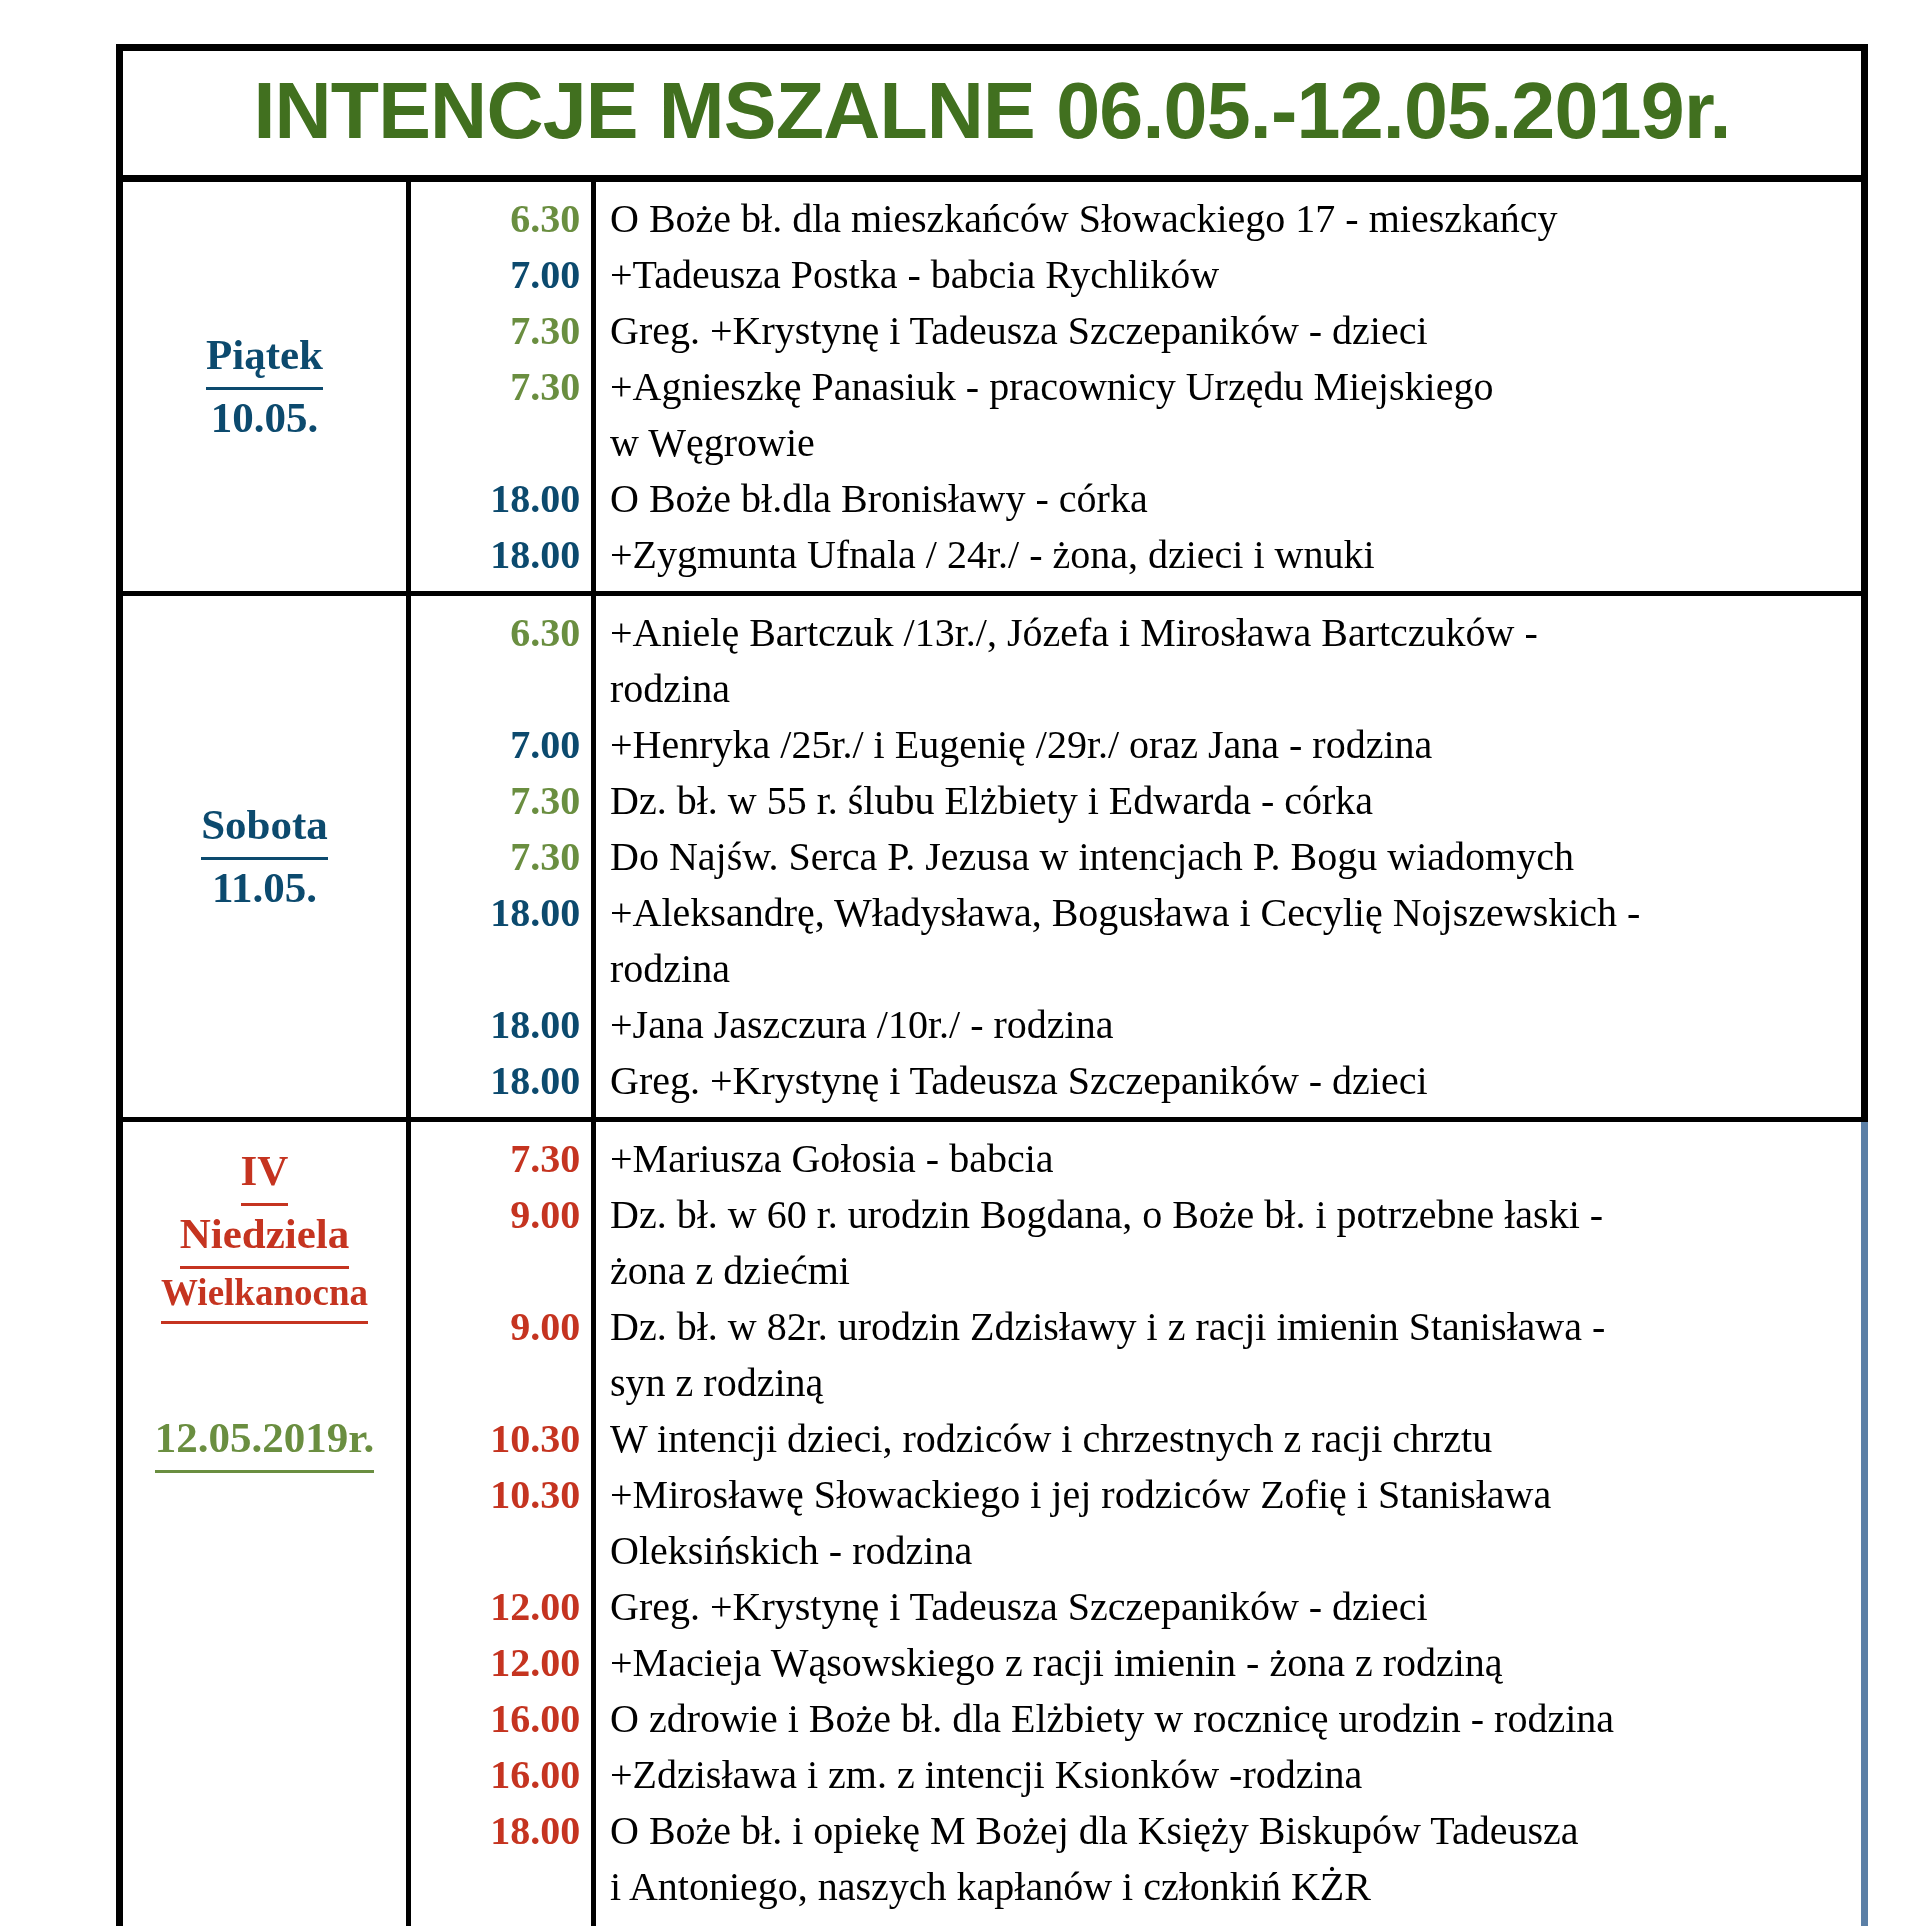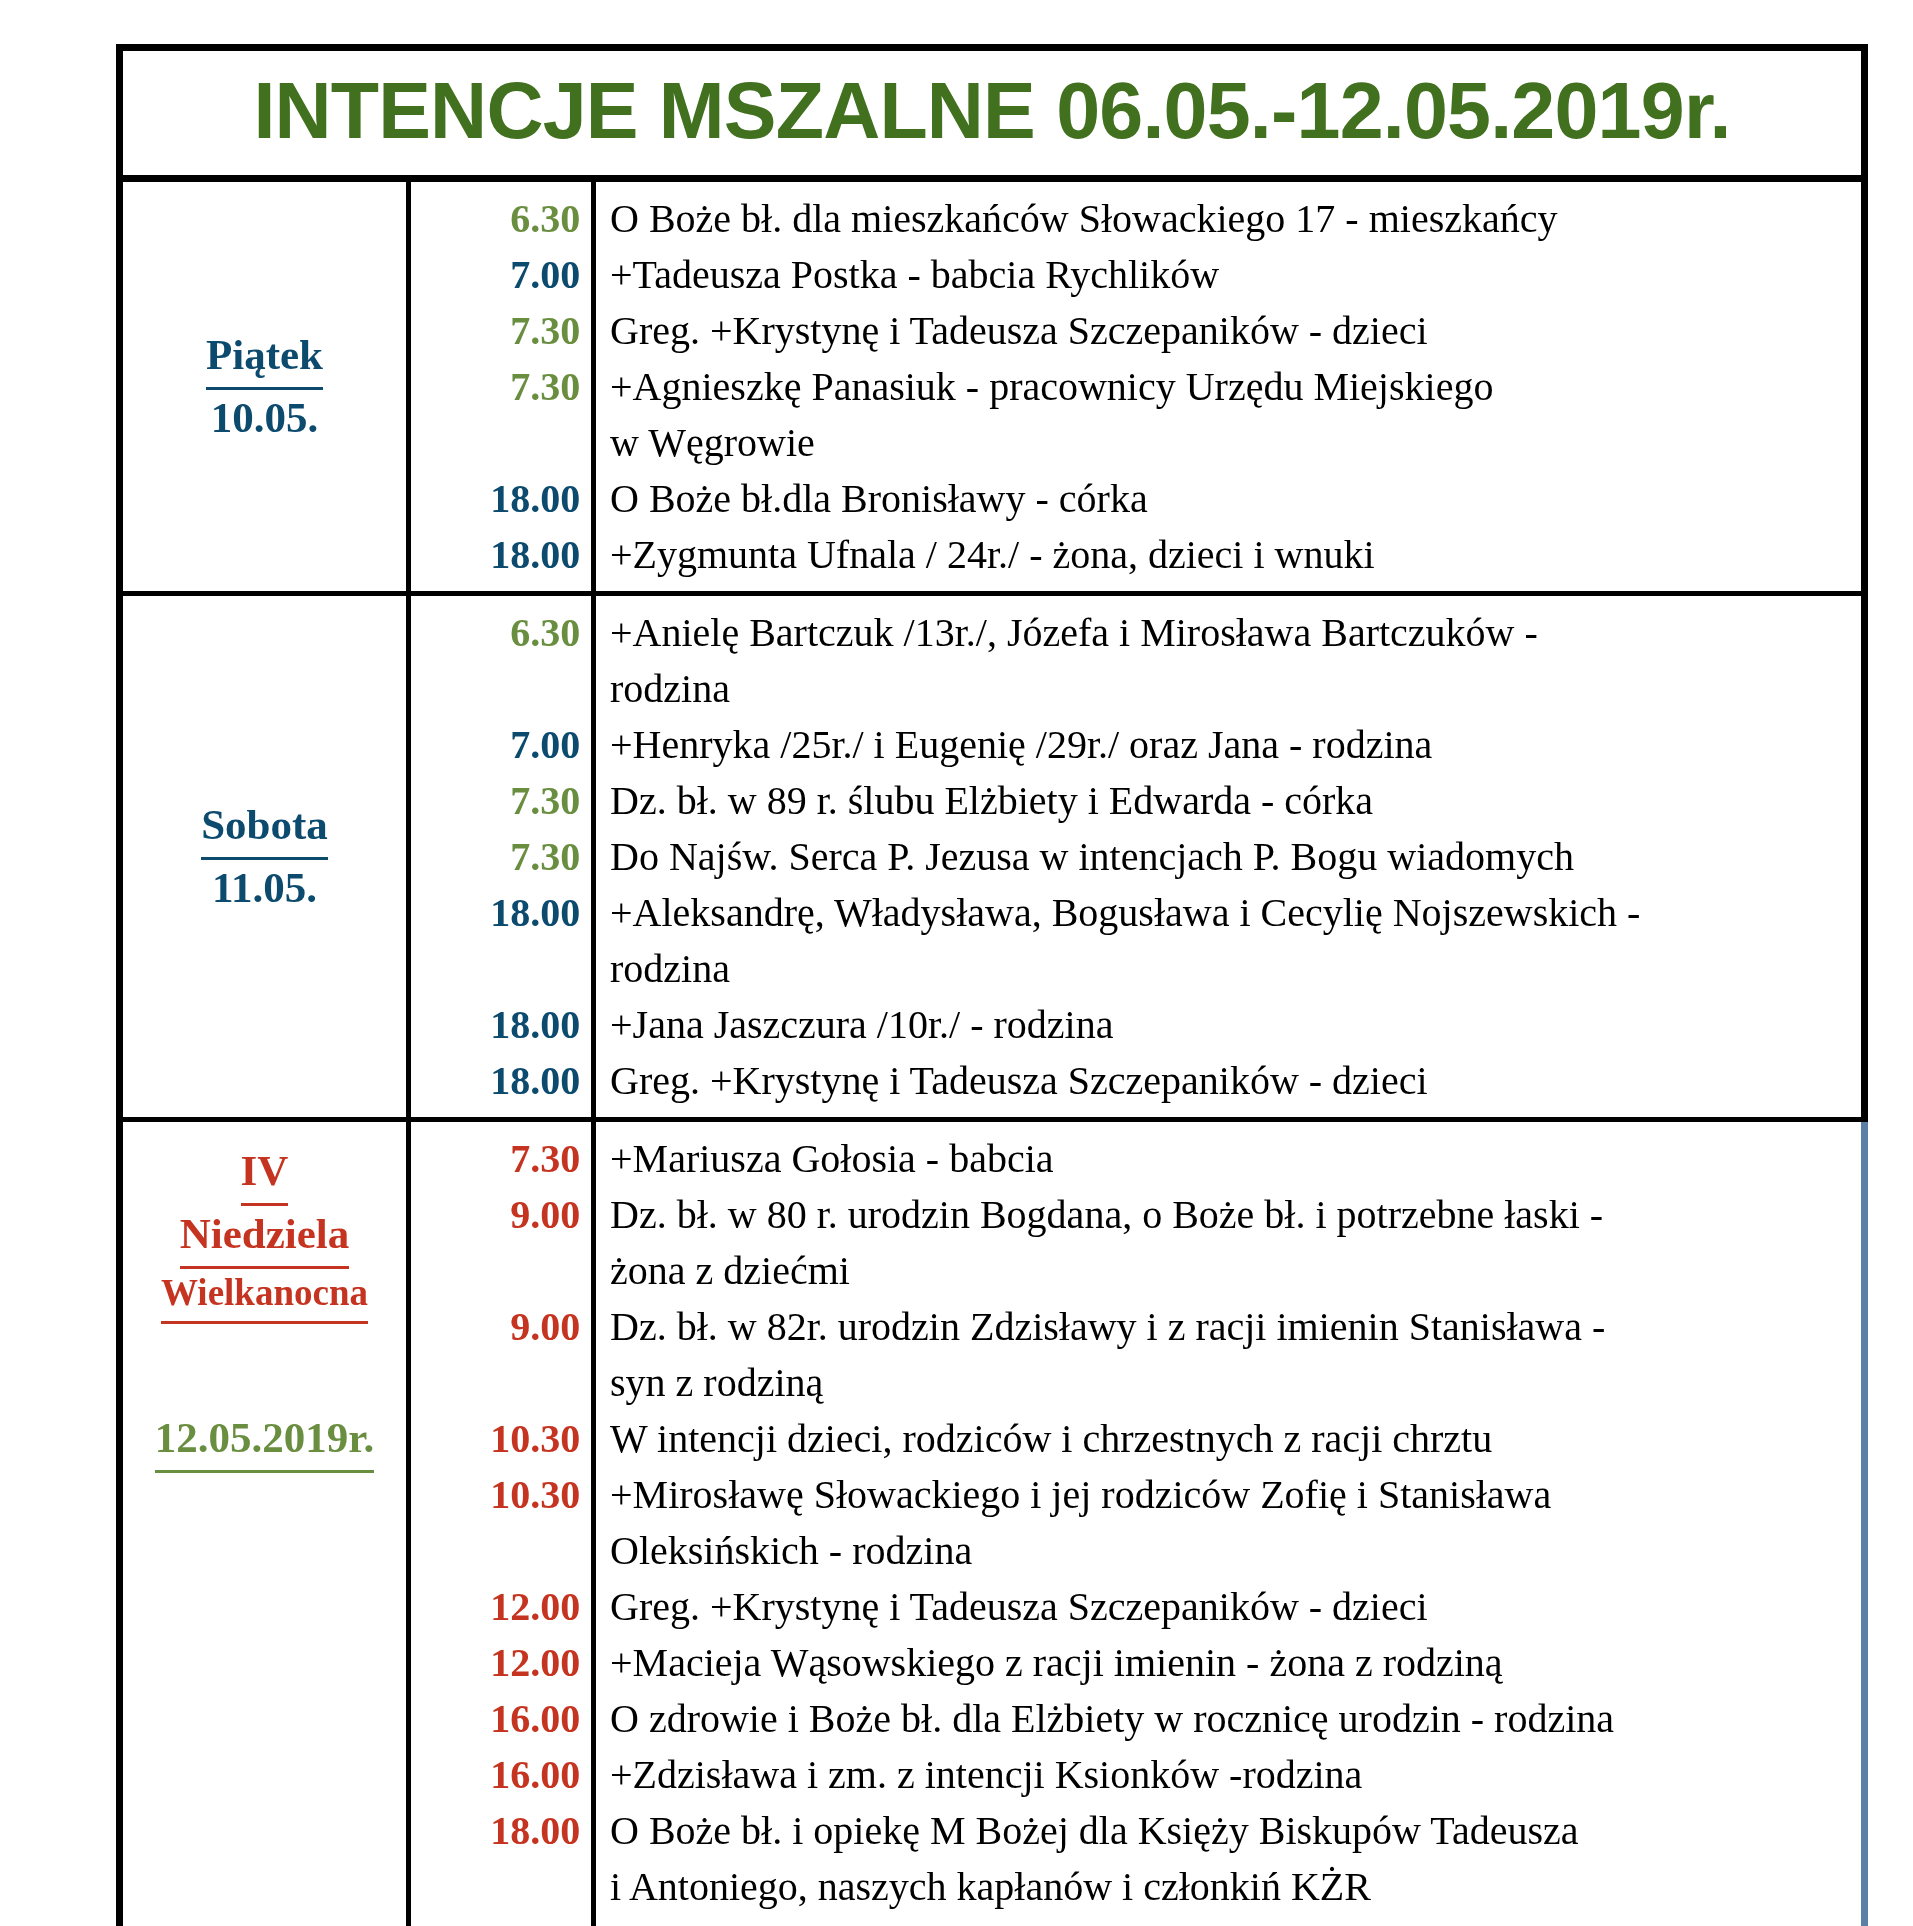--- a/index.html
+++ b/index.html
@@ -153,21 +153,21 @@
         <td class="time-cell c-green">6.30</td>
         <td class="text-cell">+Anielę Bartczuk /13r./, Józefa i Mirosława Bartczuków -
 rodzina</td>
       </tr>
       <tr class="">
         <td class="time-cell c-black">7.00</td>
         <td class="text-cell">+Henryka /25r./ i Eugenię /29r./ oraz Jana - rodzina</td>
       </tr>
       <tr class="">
         <td class="time-cell c-green">7.30</td>
-        <td class="text-cell">Dz. bł. w 89 r. ślubu Elżbiety i Edwarda - córka</td>
+        <td class="text-cell">Dz. bł. w 55 r. ślubu Elżbiety i Edwarda - córka</td>
       </tr>
       <tr class="">
         <td class="time-cell c-green">7.30</td>
         <td class="text-cell">Do Najśw. Serca P. Jezusa w intencjach P. Bogu wiadomych</td>
       </tr>
       <tr class="">
         <td class="time-cell c-black">18.00</td>
         <td class="text-cell">+Aleksandrę, Władysława, Bogusława i Cecylię Nojszewskich -
 rodzina</td>
       </tr>
@@ -184,21 +184,21 @@
           <div class="date-line c-red u"><span class="txt">IV</span></div>
           <div class="date-line c-red u"><span class="txt">Niedziela</span></div>
           <div class="date-line c-red u small"><span class="txt">Wielkanocna</span></div>
           <div class="date-line c-green u gb"><span class="txt">12.05.2019r.</span></div>
         </td>
         <td class="time-cell c-red">7.30</td>
         <td class="text-cell">+Mariusza Gołosia - babcia</td>
       </tr>
       <tr class="day-accent">
         <td class="time-cell c-red">9.00</td>
-        <td class="text-cell">Dz. bł. w 80 r. urodzin Bogdana, o Boże bł. i potrzebne łaski -
+        <td class="text-cell">Dz. bł. w 60 r. urodzin Bogdana, o Boże bł. i potrzebne łaski -
 żona z dziećmi</td>
       </tr>
       <tr class="day-accent">
         <td class="time-cell c-red">9.00</td>
         <td class="text-cell">Dz. bł. w 82r. urodzin Zdzisławy i z racji imienin Stanisława -
 syn z rodziną</td>
       </tr>
       <tr class="day-accent">
         <td class="time-cell c-red">10.30</td>
         <td class="text-cell">W intencji dzieci, rodziców i chrzestnych z racji chrztu</td>

